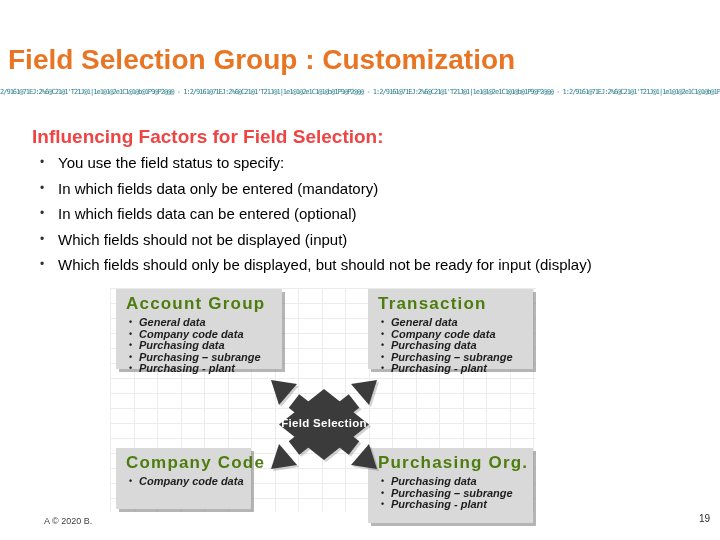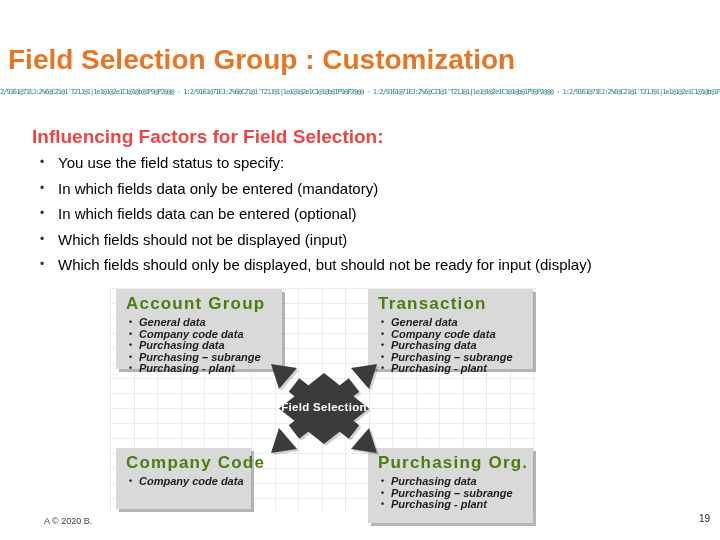--- a/index.html
+++ b/index.html
@@ -117,21 +117,21 @@
     font-size: 9px;
     color: #1d1d1d;
   }
   .box-tl { left: 6px;   top: 1px;   width: 166px; height: 80px; }
   .box-tr { left: 258px; top: 1px;   width: 165px; height: 80px; }
   .box-bl { left: 6px;   top: 160px; width: 135px; height: 61px; }
   .box-br { left: 258px; top: 160px; width: 165px; height: 75px; }
   .center-shape {
     position: absolute;
     left: 158px;
-    top: 74px;
+    top: 90px;
     width: 112px;
     height: 93px;
     filter: drop-shadow(2px 2px 0 rgba(0,0,0,0.18));
   }
   .center-shape svg { display: block; width: 112px; height: 93px; }
   .center-label {
     position: absolute;
     left: 0;
     top: 39px;
     width: 112px;

